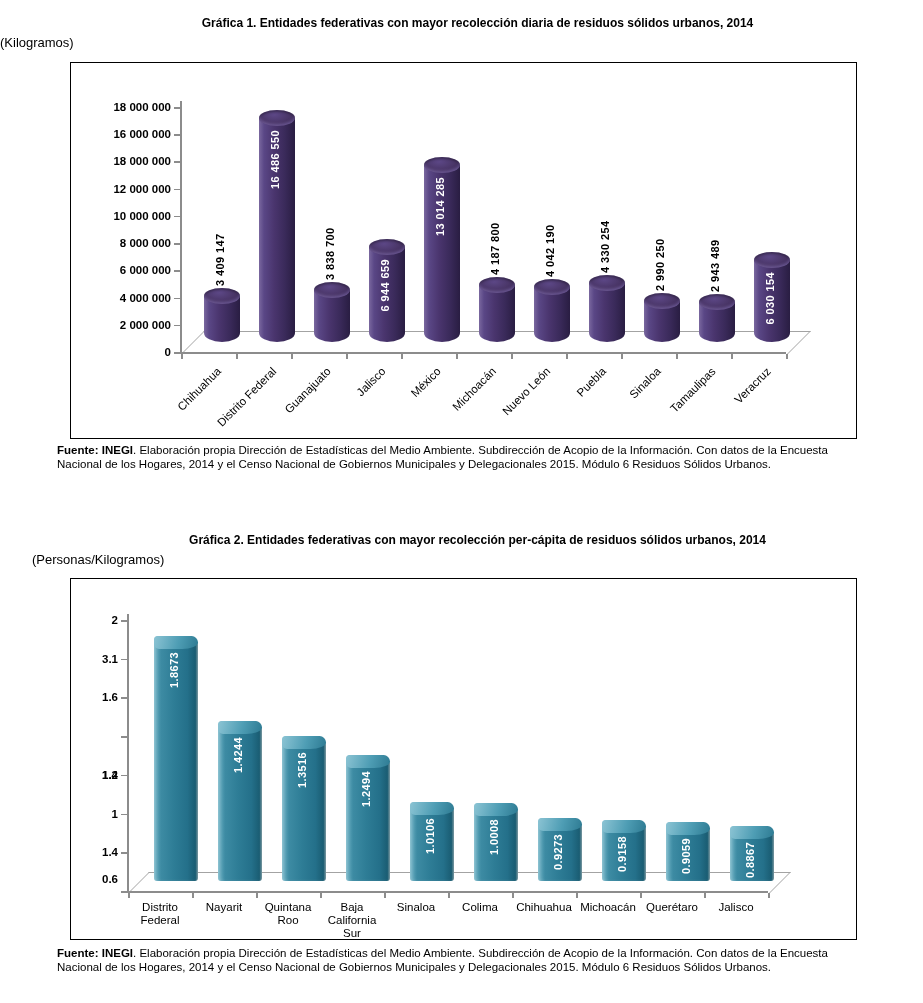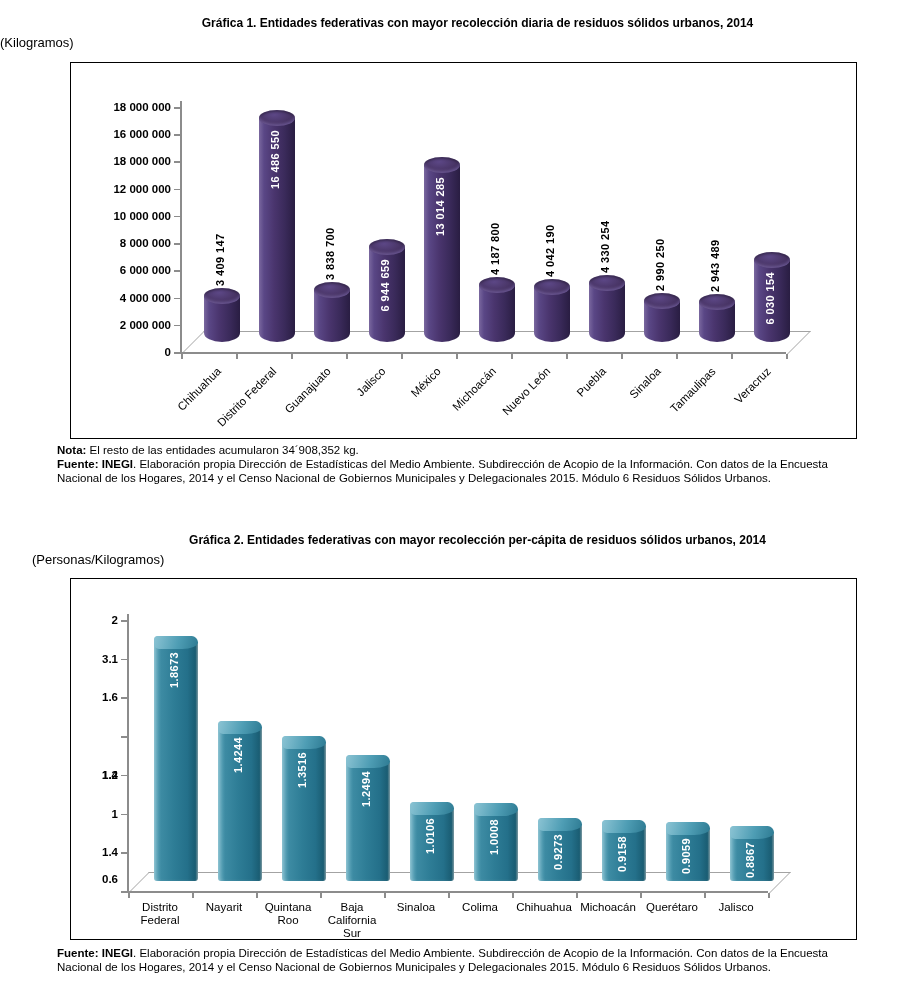--- a/index.html
+++ b/index.html
@@ -135,21 +135,20 @@
         <div class="xlab-rot" style="right: 146.5px; top: 302px;">Tamaulipas</div>
         <div class="bar cyl" style="left: 682.5px; top: 196.923px; width: 36px; height: 82.0771px;">
           <div class="cap"></div>
         </div>
         <div class="vlabel inside" style="left: 692.5px; top: 208.923px;">6 030 154</div>
         <div class="xlab-rot" style="right: 91.5px; top: 302px;">Veracruz</div>
       </div>
   </div>
 
   <div class="note-block" style="top:444px;">
-    <p><b>Nota:</b><span> El resto de las entidades acumularon 34´908,352 kg.</span></p>
     <p><b>Fuente:</b><b> INEGI</b><span>. Elaboración propia Dirección de Estadísticas del Medio Ambiente. Subdirección de Acopio de la Información. Con datos de la Encuesta Nacional de los Hogares, 2014 y el Censo Nacional de Gobiernos Municipales y Delegacionales 2015. Módulo 6 Residuos Sólidos Urbanos.</span></p>
   </div>
 
   <div class="chart-title" style="top:533px;">Gráfica 2. Entidades federativas con mayor recolección per-cápita de residuos sólidos urbanos, 2014</div>
   <div class="chart-subtitle" style="top:552px;padding-left:32px;">(Personas/Kilogramos)</div>
 
   <div class="panel" style="top:578px;height:360px;">
     <div class="plot" id="plot2">
         <div class="floor" style="left: 57px; top: 293px; width: 640px; height: 20px;"></div>
         <div class="yaxis" style="left: 56px; top: 35px; width: 2px; height: 278px;"></div>

